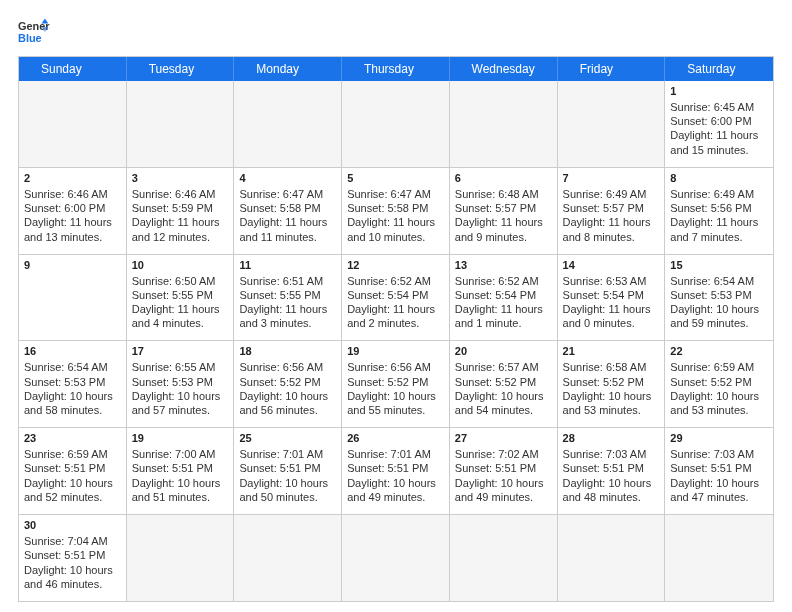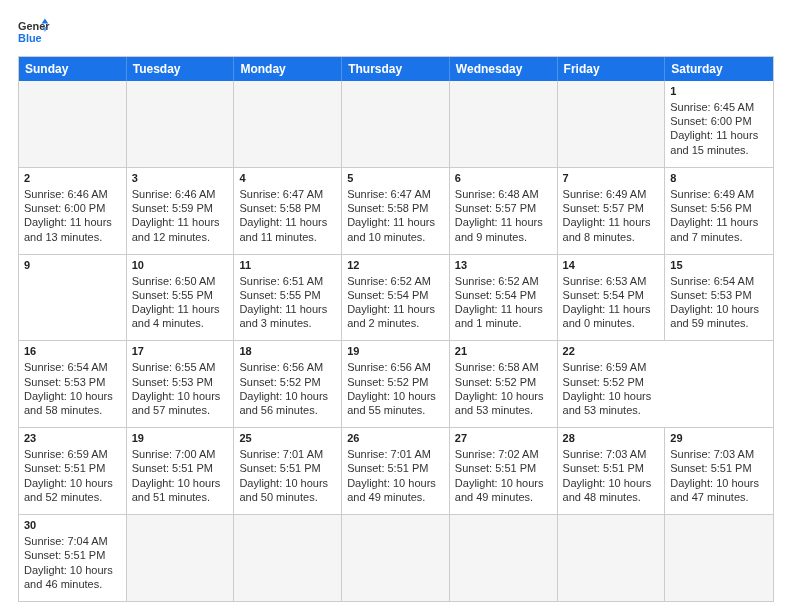--- a/index.html
+++ b/index.html
@@ -52,22 +52,22 @@
       border: 1px solid #ccc;
     }
     .cal-header {
       display: grid;
       grid-template-columns: repeat(7, 1fr);
       background: #1a73e8;
     }
     .cal-header-cell {
       color: #fff;
       font-size: 12px;
-      font-weight: bold;
-      padding: 5px 6px;
+      font-weight: normal;
+      padding: 5px 22px;
       text-align: left;
       border-right: 1px solid #4a93ec;
     }
     .cal-header-cell:last-child { border-right: none; }
     .cal-body {
       display: flex;
       flex-direction: column;
       flex: 1;
     }
     .cal-row {
@@ -268,20 +268,27 @@
 and 56 minutes.</div>
           </div>
           <div class="cal-cell">
             <span class="day-num">19</span>
             <div class="cell-info">Sunrise: 6:56 AM
 Sunset: 5:52 PM
 Daylight: 10 hours
 and 55 minutes.</div>
           </div>
           <div class="cal-cell">
+            <span class="day-num">20</span>
+            <div class="cell-info">Sunrise: 6:57 AM
+Sunset: 5:52 PM
+Daylight: 10 hours
+and 54 minutes.</div>
+          </div>
+          <div class="cal-cell">
             <span class="day-num">21</span>
             <div class="cell-info">Sunrise: 6:58 AM
 Sunset: 5:52 PM
 Daylight: 10 hours
 and 53 minutes.</div>
           </div>
           <div class="cal-cell">
             <span class="day-num">22</span>
             <div class="cell-info">Sunrise: 6:59 AM
 Sunset: 5:52 PM

